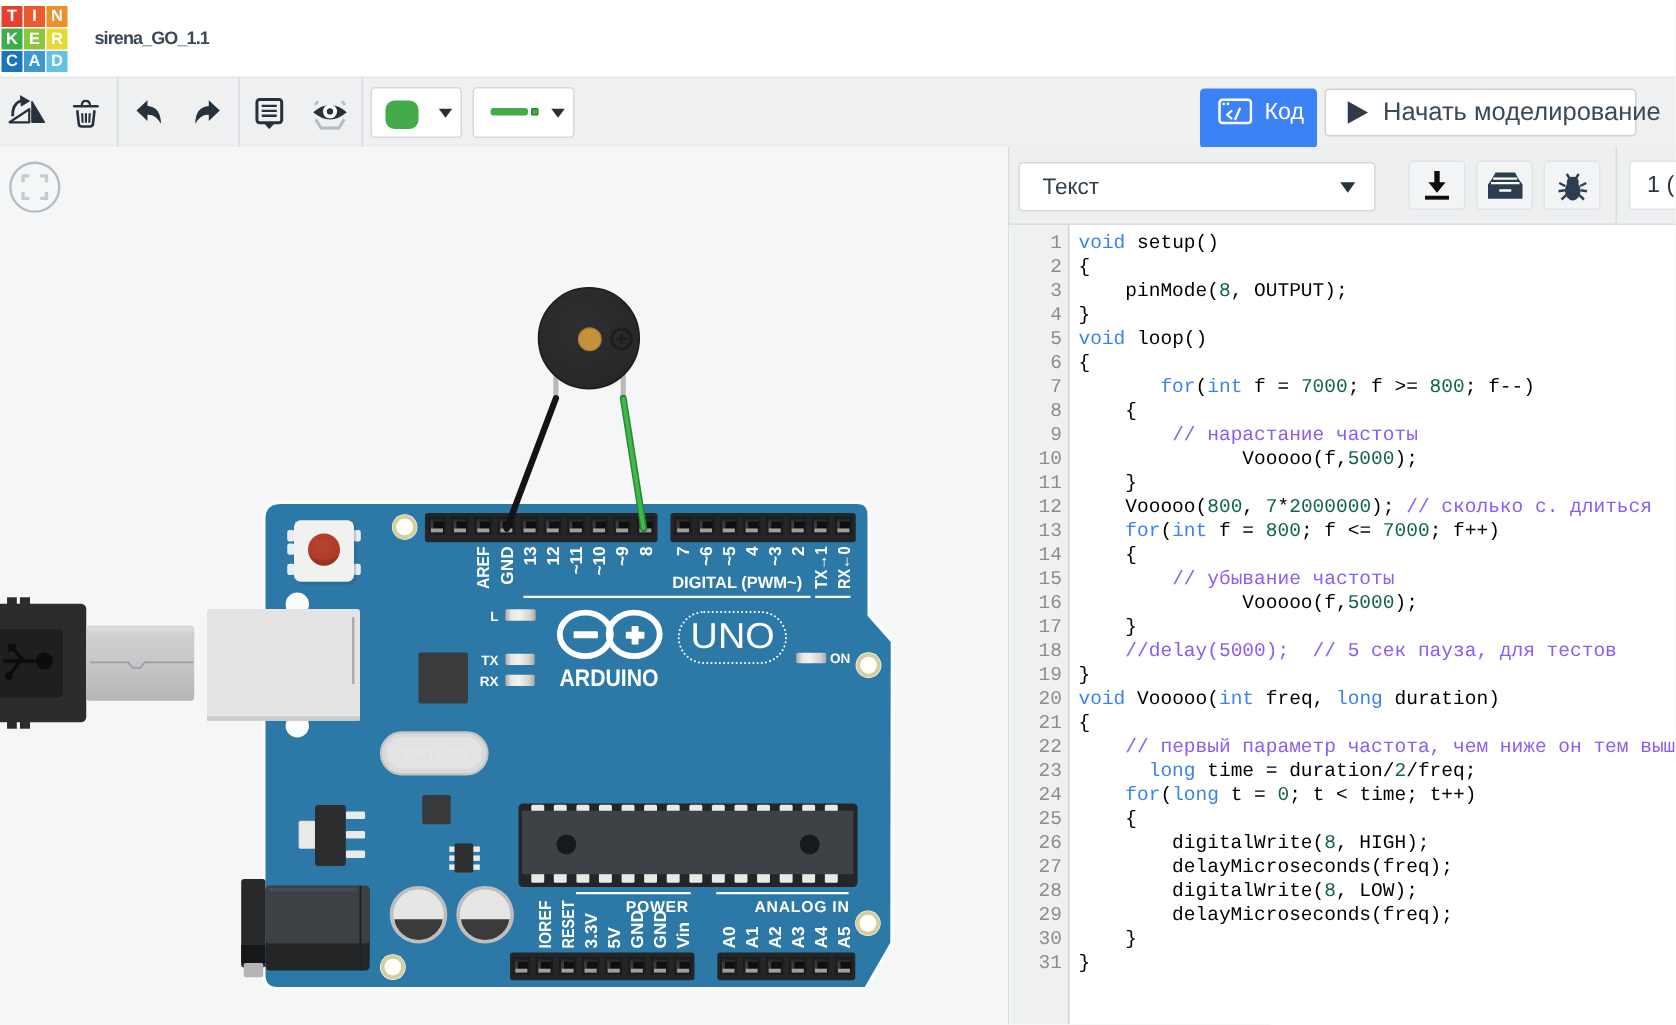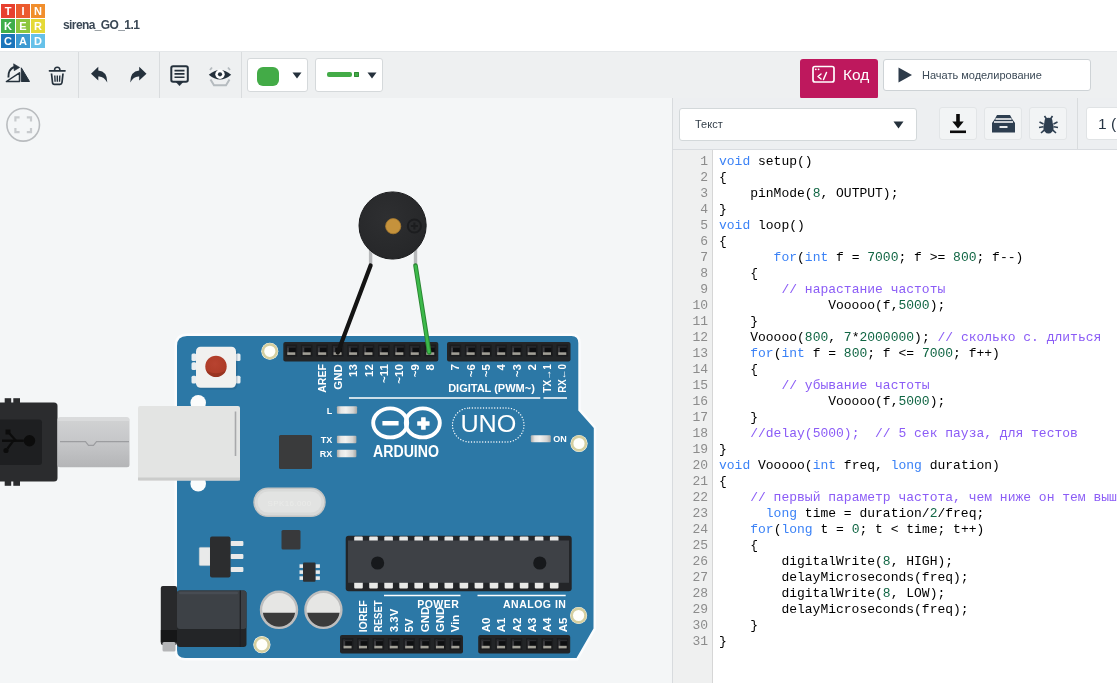--- a/index.html
+++ b/index.html
@@ -8,26 +8,26 @@
 
 #topbar{left:0;top:0;width:1117px;height:51px;background:#fff;border-bottom:1px solid #e4e7e9;}
 #logo{left:1px;top:4px;width:44px;height:44px;display:grid;grid-template-columns:14px 14px 14px;grid-template-rows:14px 14px 14px;gap:1px;}
 #logo div{color:#fff;font-size:11px;font-weight:bold;text-align:center;line-height:14px;}
 #title{left:63px;top:0;height:51px;line-height:51px;font-size:12px;letter-spacing:-0.6px;font-weight:bold;color:#3a4754;}
 #saved{right:8px;top:2px;height:51px;line-height:51px;font-size:15.5px;color:#c7ced4;font-weight:bold;}
 
 #toolbar{left:0;top:52px;width:1117px;height:46px;background:#eef0f1;border-bottom:1px solid #dde0e2;}
 .sep{position:absolute;top:0;width:1px;height:46px;background:#d9dcde;}
 .drop{position:absolute;top:6px;height:32px;background:#fff;border:1px solid #d5d9db;border-radius:3px;}
-#btn-code{left:800px;top:7px;width:78px;height:40px;background:#be185d;border-radius:3px;color:#fff;font-size:15.5px;line-height:32px;}
-#btn-sim{left:883px;top:7px;width:206px;height:30px;background:#fff;border:1px solid #ced3d6;border-radius:3px;color:#3c4a57;font-size:11px;line-height:30px;white-space:nowrap;}
+#btn-code{left:800px;top:7px;width:78px;height:40px;background:#3b82f6;border-radius:3px;color:#fff;font-size:15.5px;line-height:32px;}
+#btn-sim{left:883px;top:7px;width:206px;height:30px;background:#fff;border:1px solid #ced3d6;border-radius:3px;color:#3c4a57;font-size:17px;line-height:30px;white-space:nowrap;}
 
 #panel-border{left:672px;top:98px;width:1px;height:585px;background:#d8dbde;}
 #phead{left:673px;top:98px;width:444px;height:51px;background:#edeff1;border-bottom:1px solid #d9dce0;}
-#psel{left:6px;top:10px;width:236px;height:31px;background:#fff;border:1px solid #d3d8da;border-radius:3px;font-size:11px;color:#333f4a;line-height:31px;}
+#psel{left:6px;top:10px;width:236px;height:31px;background:#fff;border:1px solid #d3d8da;border-radius:3px;font-size:15px;color:#333f4a;line-height:31px;}
 .pbtn{position:absolute;top:9px;width:36px;height:31px;background:#f2f4f5;border:1px solid #e2e5e7;border-radius:3px;}
 #pcount{left:413px;top:9px;width:40px;height:31px;background:#fff;border:1px solid #e0e3e5;border-radius:3px;font-size:15.5px;color:#273544;line-height:31px;padding-left:11px;}
 #psep{left:404px;top:0;width:1px;height:51px;background:#d9dcde;}
 
 #editor{left:673px;top:150px;width:444px;height:533px;background:#fff;overflow:hidden;}
 #gutter{left:0;top:0;width:39px;height:533px;background:#eff0f0;border-right:1px solid #d6d6d6;}
 #lnums{left:0;top:3.8px;width:35px;text-align:right;font-family:"Liberation Mono",monospace;font-size:13px;line-height:16px;color:#8c8c8c;}
 #codetext{left:46px;top:3.8px;font-family:"Liberation Mono",monospace;font-size:13px;line-height:16px;color:#000;white-space:pre;margin:0;}
 .kw{color:#3b82f6;}
 .nu{color:#116644;}

